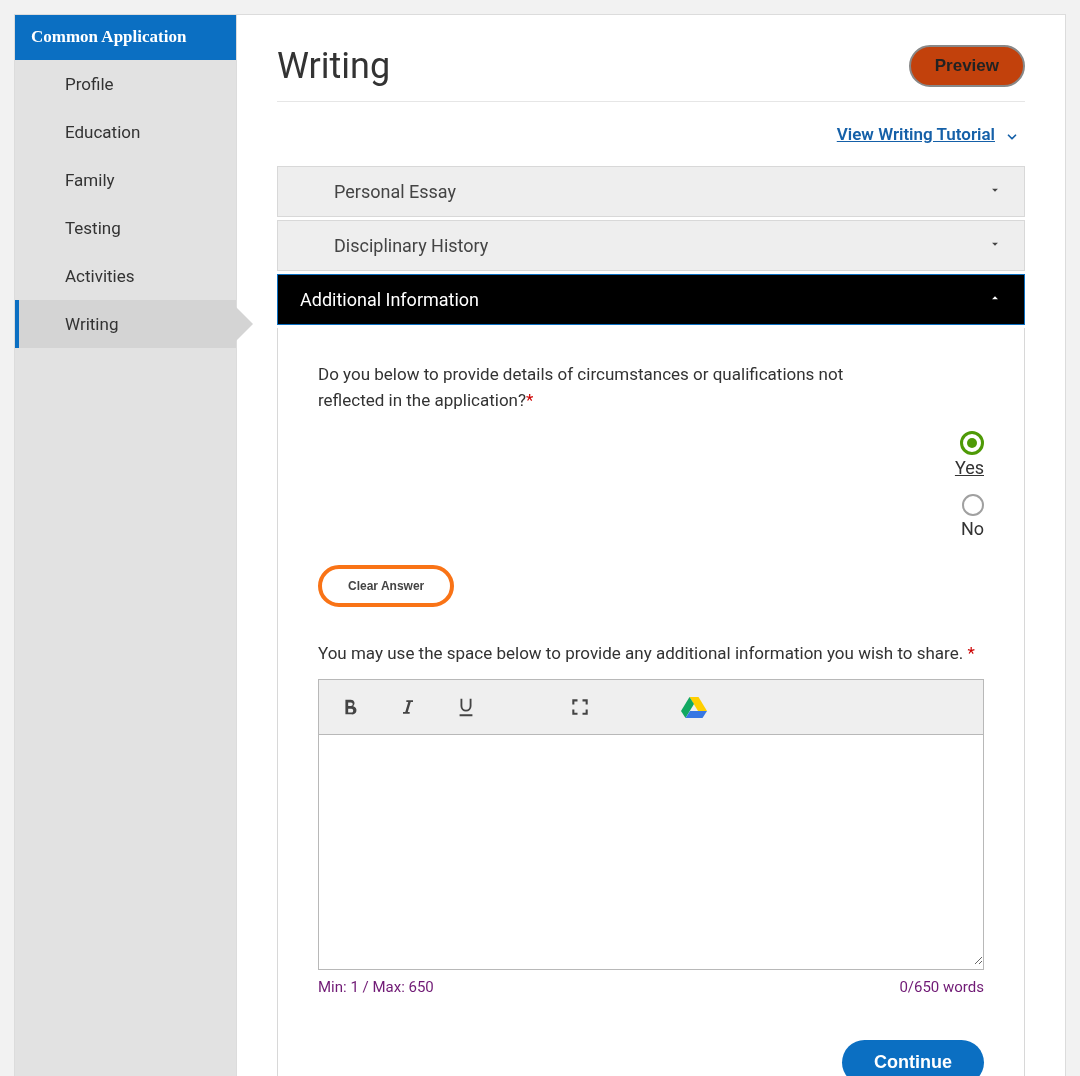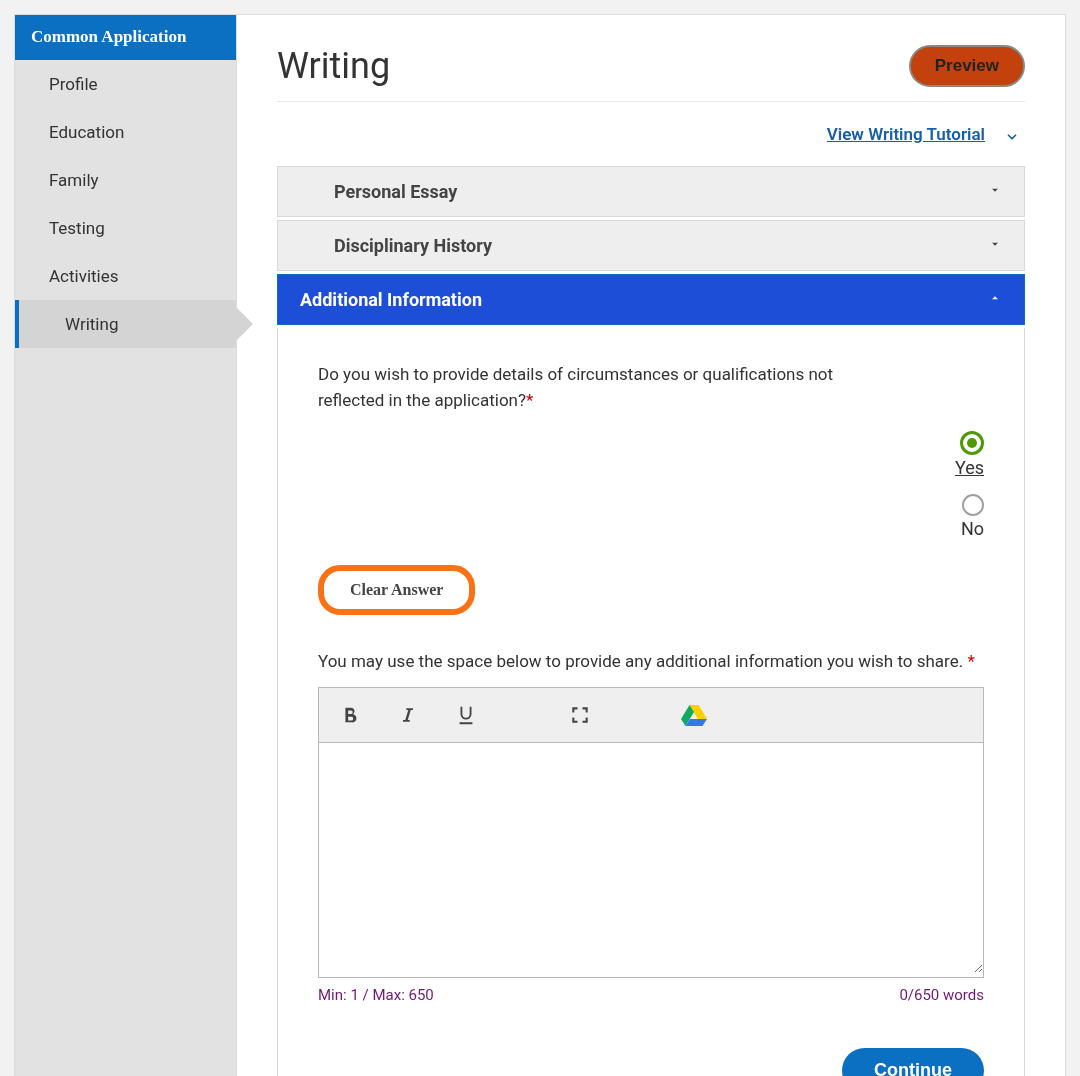--- a/index.html
+++ b/index.html
@@ -32,21 +32,21 @@
     background: #0b6fc2;
     color: #fff;
     font-weight: 700;
     font-size: 17px;
     padding: 12px 16px;
     border-bottom: 1px solid #0b6fc2;
     font-family: Liberation Serif, serif;
   }
   .sidebar-list { list-style: none; }
   .sidebar-item {
-    padding: 14px 16px 14px 34px;
+    padding: 14px 16px 14px 50px;
     font-size: 17px;
     color: #333;
     cursor: pointer;
     position: relative;
   }
   .sidebar-item.active {
     background: #d4d4d4;
     border-left: 4px solid #0b6fc2;
     padding-left: 46px;
   }
@@ -92,21 +92,21 @@
     font-weight: 700;
     font-size: 17px;
     padding: 9px 24px;
     border-radius: 22px;
     cursor: pointer;
   }
   .tutorial-row {
     display: flex;
     justify-content: flex-end;
     align-items: flex-end;
-    gap: 20px;
+    gap: 10px;
     margin-bottom: 22px;
   }
   .tutorial-link {
     color: #1560a8;
     font-size: 17px;
     font-weight: 600;
     text-decoration: underline;
     cursor: pointer;
   }
   .chevron-down-icon {
@@ -122,29 +122,29 @@
     margin-bottom: 3px;
   }
   .accordion-header {
     display: flex;
     justify-content: space-between;
     align-items: center;
     padding: 14px 22px 14px 56px;
     cursor: pointer;
   }
   .accordion-header .title {
-    font-weight: 700;
+    font-weight: 400;
     font-size: 18px;
     color: #444;
   }
   .accordion-header .chev {
     color: #444;
   }
   .accordion.active {
-    background: #1d4ed8;
+    background: #000000;
     border: 1px solid #0b6fc2;
   }
   .accordion.active .accordion-header {
     padding-left: 22px;
     color: #fff;
   }
   .accordion.active .title { color: #fff; }
   .accordion.active .chev { color: #fff; }
   .accordion-body {
     background: #fff;
@@ -180,30 +180,29 @@
     border: 3px solid #4e9a06;
   }
   .radio-inner {
     width: 10px; height: 10px;
     background: #4e9a06;
     border-radius: 50%;
   }
   .radio-label { font-size: 18px; color: #333; }
   .radio-label.sel { text-decoration: underline; }
   .clear-btn {
-    border: 6px solid #f97316;
+    border: 4px solid #f97316;
     background: #fff;
     color: #444;
     font-weight: 700;
-    font-size: 16px;
+    font-size: 12px;
     padding: 10px 26px;
     border-radius: 22px;
     cursor: pointer;
     margin-top: 10px;
-    font-family: Liberation Serif, serif;
   }
   .editor-label {
     margin-top: 36px;
     font-size: 17px;
     color: #333;
   }
   .editor {
     margin-top: 16px;
     border: 1px solid #b8b8b8;
   }
@@ -335,21 +334,21 @@
             <svg width="14" height="14" viewBox="0 0 24 24" fill="currentColor">
                 <path d="M7 14l5-5 5 5z"></path>
               </svg>
           </span>
         </div>
       </div>
 
       <div class="accordion-body">
 
         <p class="question">
-          <span>Do you wish to provide details of circumstances or qualifications not reflected in the application?</span><span class="req">*</span>
+          <span>Do you below to provide details of circumstances or qualifications not reflected in the application?</span><span class="req">*</span>
         </p>
 
         <div class="radio-group">
           <div class="radio-row">
             <span class="radio-outer selected">
               <span class="radio-inner"></span>
             </span>
             <span class="radio-label sel">Yes</span>
           </div>
           <div class="radio-row">

